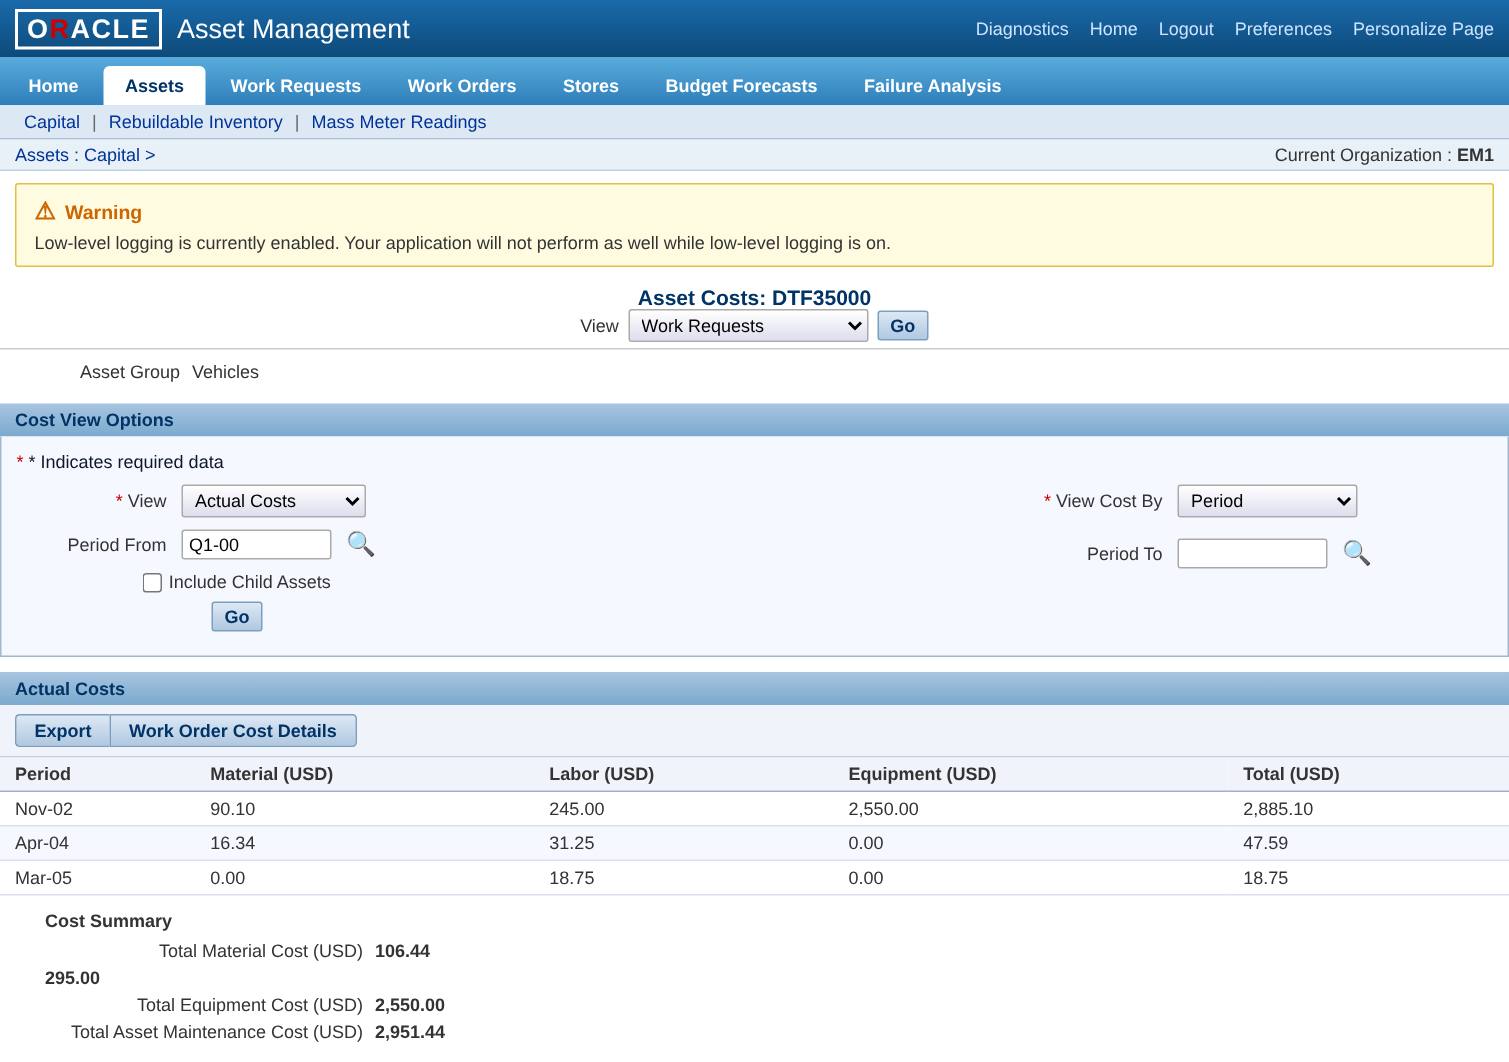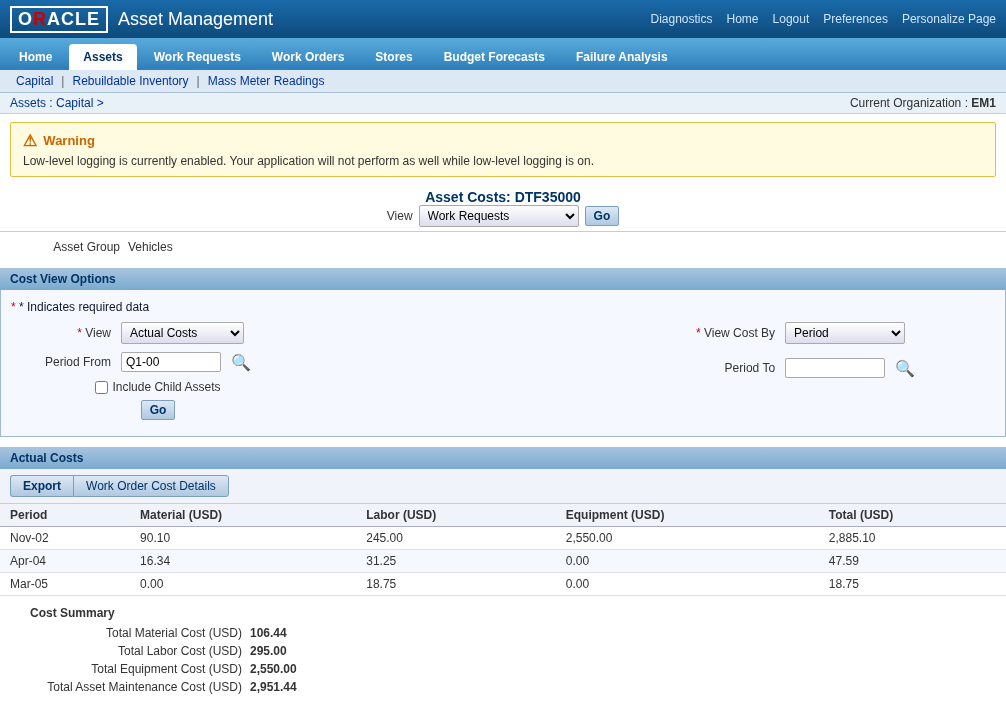--- a/index.html
+++ b/index.html
@@ -255,21 +255,21 @@
       padding: 3px 12px;
       cursor: pointer;
       border-radius: 3px 0 0 3px;
       border-right: none;
     }
     .btn-work-order {
       background: linear-gradient(to bottom, #dde8f5, #b0c8e0);
       border: 1px solid #7a9fbf;
       color: #003366;
       font-size: 12px;
-      font-weight: normal;
+      font-weight: bold;
       padding: 3px 12px;
       cursor: pointer;
       border-radius: 0 3px 3px 0;
     }
 
     
     .cost-table {
       width: 100%;
       border-collapse: collapse;
       font-size: 12px;
@@ -502,21 +502,20 @@
     </tbody>
   </table>
 
   <div class="cost-summary">
     <div class="cost-summary-title">Cost Summary</div>
     <div class="summary-row">
       <span class="summary-label">Total Material Cost (USD)</span>
       <span class="summary-value">106.44</span>
     </div>
     <div class="summary-row">
-      <span class="summary-label">Total Labor Cost (USD)</span>
       <span class="summary-value">295.00</span>
     </div>
     <div class="summary-row">
       <span class="summary-label">Total Equipment Cost (USD)</span>
       <span class="summary-value">2,550.00</span>
     </div>
     <div class="summary-row">
       <span class="summary-label">Total Asset Maintenance Cost (USD)</span>
       <span class="summary-value">2,951.44</span>
     </div>

